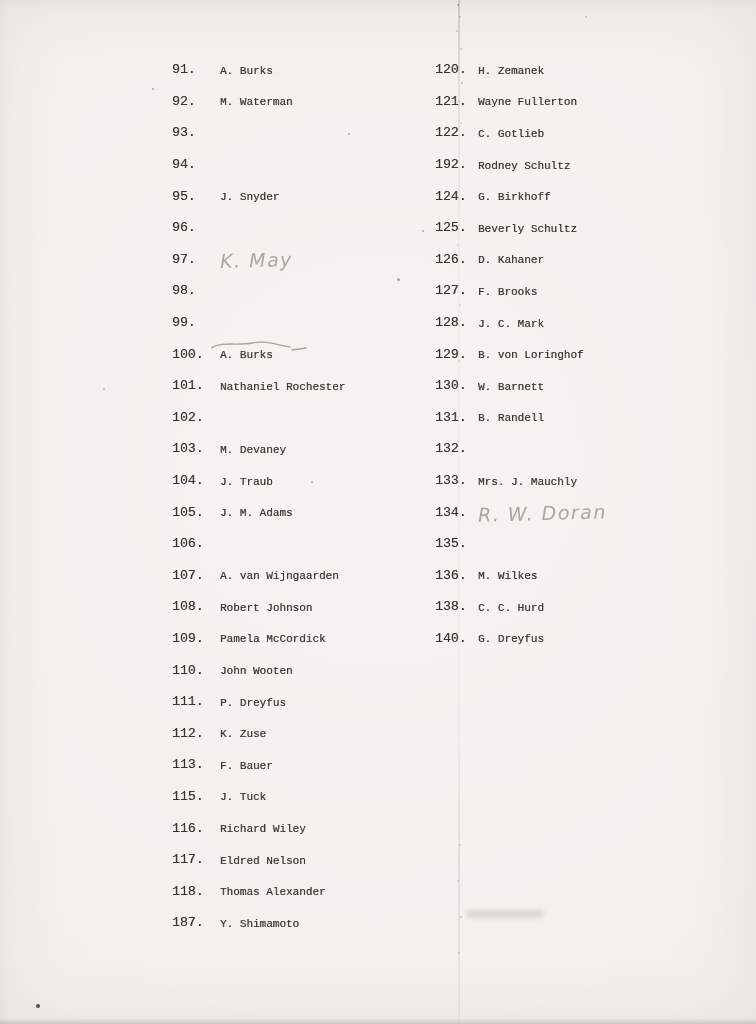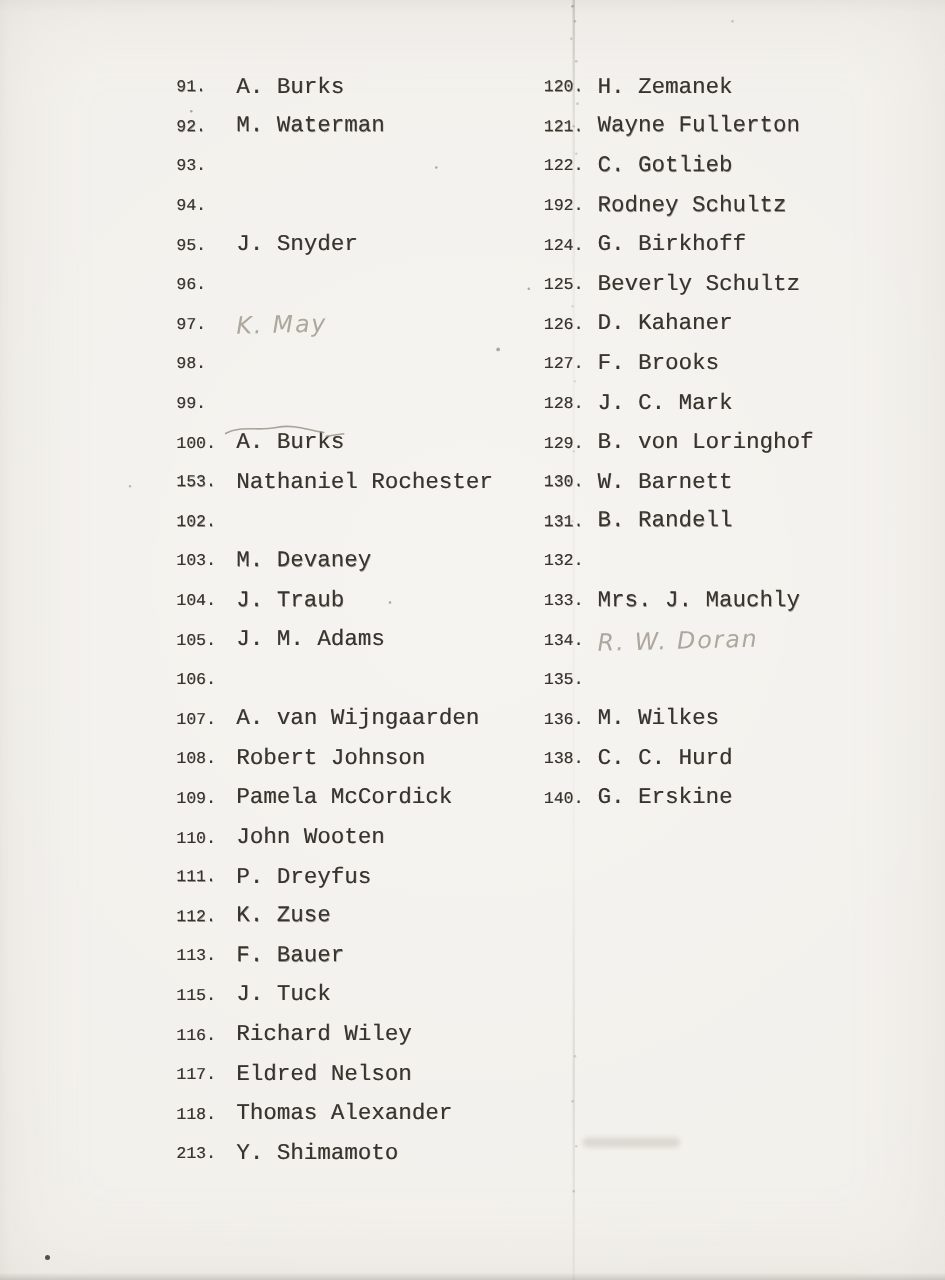--- a/index.html
+++ b/index.html
@@ -58,25 +58,25 @@
   .column{position:absolute;top:54px;}
   .column-left{left:141px;width:300px;}
   .column-right{left:435px;width:300px;}
   .row{display:flex;align-items:center;height:31.6px;}
   .num{
     display:inline-block;flex:0 0 auto;
     color:var(--ink,#38342d);font-size:13.2px;
     text-shadow:0.4px 0.3px 0.3px rgba(52,48,41,0.5);
     white-space:pre;
   }
-  .column-left .num{width:48px;}
+  .column-left .num{width:48px;margin-left:31px;}
   .column-right .num{width:43px;font-family:Liberation Mono, monospace;}
   .name{position:relative;display:inline-block;white-space:pre;}
   .name-text{
-    color:var(--ink,#38342d);font-size:18px;
+    color:var(--ink,#38342d);font-size:11px;
     text-shadow:0.4px 0.3px 0.3px rgba(52,48,41,0.5);
   }
   .handwritten .name-text{
     font-family:"DejaVu Sans",sans-serif;font-style:italic;
     font-size:19px;letter-spacing:1.5px;
     color:var(--pencil,#ada79d);text-shadow:none;
     display:inline-block;transform:rotate(-1.5deg) translateY(1px);
   }
   .mark-svg{position:absolute;pointer-events:none;}
   .strike-svg{left:-9px;top:-6px;}
@@ -135,21 +135,21 @@
         <span class="num">99.</span>
         <span class="name"><span class="name-text"></span></span>
       </div>
       <div class="row">
         <span class="num">100.</span>
         <span class="name"><span class="name-text">A. Burks</span><svg class="mark-svg strike-svg" width="100" height="16" viewBox="0 0 100 16">
             <path d="M0 9 C 12 2, 27 7, 41 4 S 66 6, 79 8 M 81 11 L 95 9" fill="none" stroke="#9b958a" stroke-width="1.3" stroke-linecap="round" opacity="0.85"></path>
           </svg></span>
       </div>
       <div class="row">
-        <span class="num">153.</span>
+        <span class="num">101.</span>
         <span class="name"><span class="name-text">Nathaniel Rochester</span></span>
       </div>
       <div class="row">
         <span class="num">102.</span>
         <span class="name"><span class="name-text"></span></span>
       </div>
       <div class="row">
         <span class="num">103.</span>
         <span class="name"><span class="name-text">M. Devaney</span></span>
       </div>
@@ -203,21 +203,21 @@
       </div>
       <div class="row">
         <span class="num">117.</span>
         <span class="name"><span class="name-text">Eldred Nelson</span></span>
       </div>
       <div class="row">
         <span class="num">118.</span>
         <span class="name"><span class="name-text">Thomas Alexander</span></span>
       </div>
       <div class="row">
-        <span class="num">213.</span>
+        <span class="num">187.</span>
         <span class="name"><span class="name-text">Y. Shimamoto</span></span>
       </div>
     </div>
   <div class="column column-right" id="col-right">
       <div class="row">
         <span class="num">120.</span>
         <span class="name"><span class="name-text">H. Zemanek</span></span>
       </div>
       <div class="row">
         <span class="num">121.</span>
@@ -282,18 +282,18 @@
       <div class="row">
         <span class="num">136.</span>
         <span class="name"><span class="name-text">M. Wilkes</span></span>
       </div>
       <div class="row">
         <span class="num">138.</span>
         <span class="name"><span class="name-text">C. C. Hurd</span></span>
       </div>
       <div class="row">
         <span class="num">140.</span>
-        <span class="name"><span class="name-text">G. Erskine</span></span>
+        <span class="name"><span class="name-text">G. Dreyfus</span></span>
       </div>
     </div>
 
   <div class="bottom-edge"></div>
 </div>
 
 </body></html>

